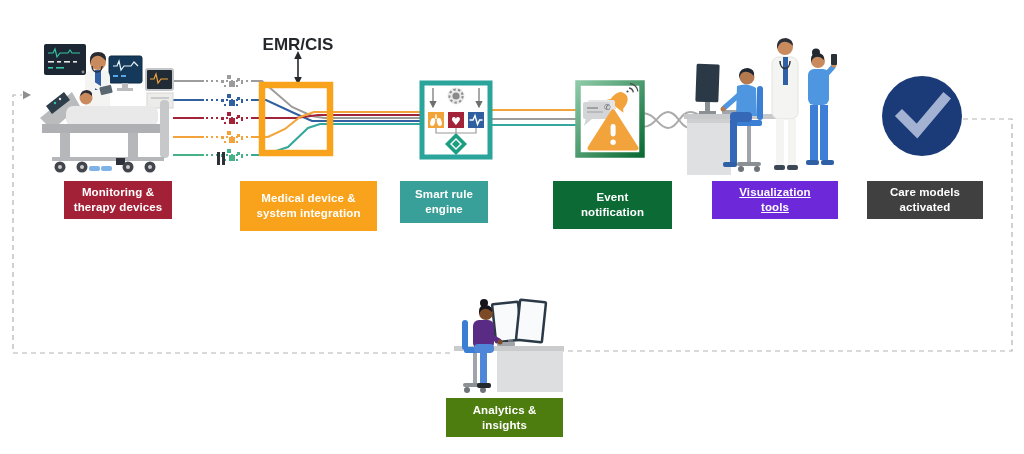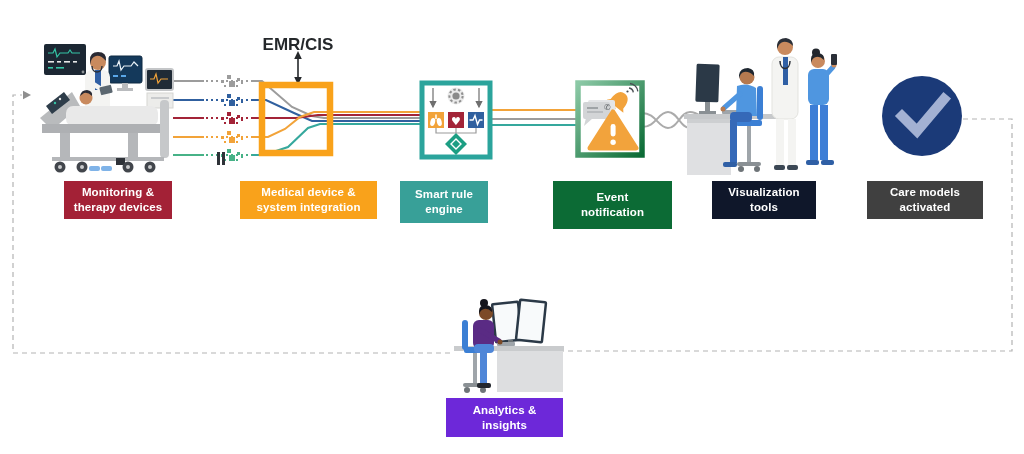--- a/index.html
+++ b/index.html
@@ -322,38 +322,38 @@
     </g>
   </g>
 </svg>
 
 <div class="emr-label">EMR/CIS</div>
 
 <div class="stage-label" style="left: 64px; top: 181px; width: 108px; height: 38px; background-color: rgb(163, 33, 54);">
   <span>Monitoring &amp;</span>
   <span>therapy devices</span>
 </div>
-<div class="stage-label" style="left: 240px; top: 181px; width: 137px; height: 38px; background-color: rgb(249, 162, 27);">
+<div class="stage-label" style="left: 240px; top: 181px; width: 137px; height: 50px; background-color: rgb(249, 162, 27);">
   <span>Medical device &amp;</span>
   <span>system integration</span>
 </div>
 <div class="stage-label" style="left: 400px; top: 181px; width: 88px; height: 42px; background-color: rgb(56, 160, 152);">
   <span>Smart rule</span>
   <span>engine</span>
 </div>
 <div class="stage-label" style="left: 553px; top: 181px; width: 119px; height: 48px; background-color: rgb(12, 107, 53);">
   <span>Event</span>
   <span>notification</span>
 </div>
-<div class="stage-label" style="left: 712px; top: 181px; width: 104px; height: 38px; background-color: #0f172a;">
+<div class="stage-label" style="left: 712px; top: 181px; width: 126px; height: 38px; background-color: #6d28d9; text-decoration: underline;">
   <span>Visualization</span>
   <span>tools</span>
 </div>
 <div class="stage-label" style="left: 867px; top: 181px; width: 116px; height: 38px; background-color: #404040;">
   <span>Care models</span>
   <span>activated</span>
 </div>
-<div class="stage-label" style="left: 446px; top: 398px; width: 117px; height: 39px; background-color: #6d28d9;">
+<div class="stage-label" style="left: 446px; top: 398px; width: 117px; height: 39px; background-color: #4d7c0f;">
   <span>Analytics &amp;</span>
   <span>insights</span>
 </div>
 
 </div>
 
 </body></html>

